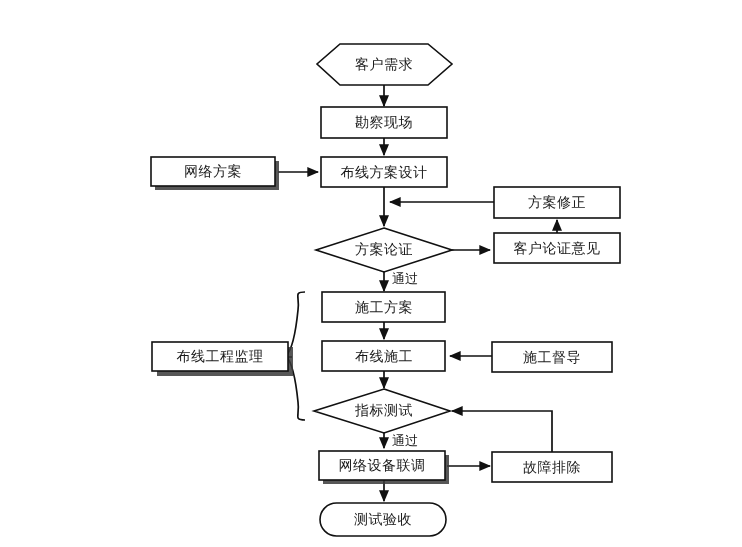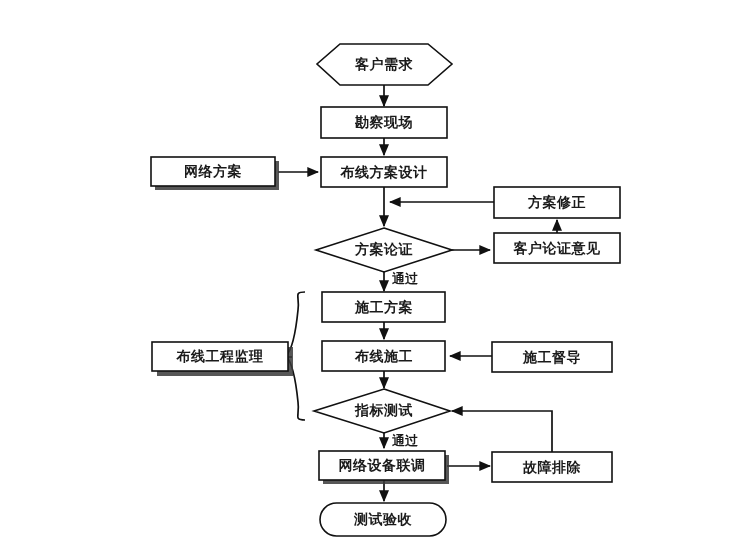--- a/index.html
+++ b/index.html
@@ -2,21 +2,21 @@
 <html><head>
 <meta charset="utf-8">
 <style>
   html,body{margin:0;padding:0;}
   body{
     width:742px;height:547px;
     background:#ffffff;
     font-family:"DejaVu Sans","Liberation Sans",sans-serif;
     overflow:hidden;
   }
-  #chart-root{position:relative;width:600px;height:547px;font-weight:bold;}
+  #chart-root{position:relative;width:600px;height:547px;}
   svg{display:block;}
   .node-text{
     font-family:"DejaVu Sans","Liberation Sans",sans-serif;
     font-size:14px;
     fill:#1a1a1a;
     text-anchor:middle;
     dominant-baseline:middle;
     letter-spacing:0.5px;
   }
   .edge-label{

